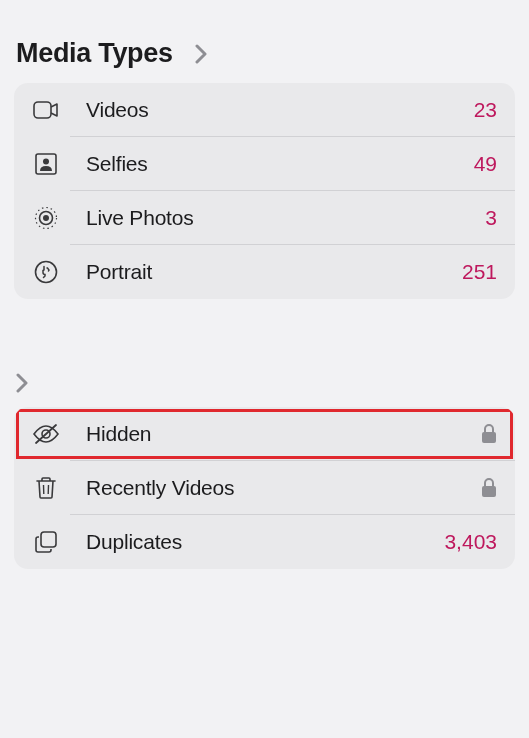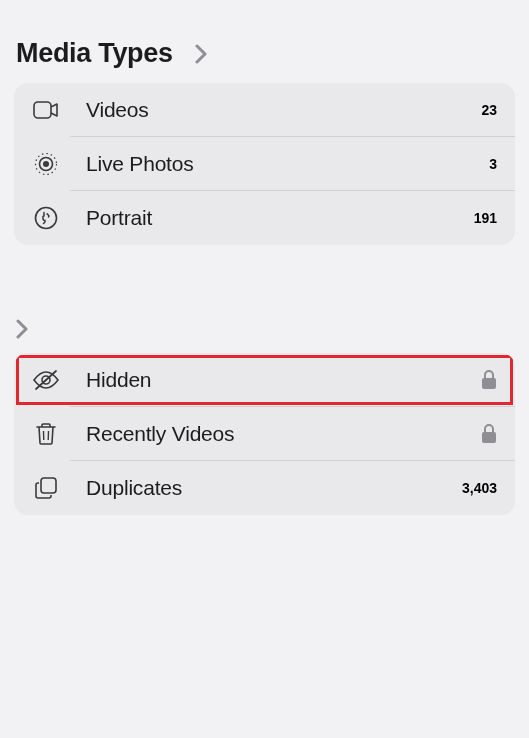--- a/index.html
+++ b/index.html
@@ -66,23 +66,23 @@
       color: #3a3a3c;
     }
     .item-label {
       flex: 1;
       font-size: 21px;
       color: #1c1c1e;
       font-weight: 400;
       letter-spacing: -0.2px;
     }
     .item-value {
-      font-size: 14px;
-      color: #000000;
-      font-weight: 700;
+      font-size: 21px;
+      color: #be185d;
+      font-weight: 400;
     }
     .item-lock {
       color: #8e8e93;
       display: flex;
       align-items: center;
     }
     .highlight-box {
       position: relative;
     }
     .highlight-box::before {
@@ -118,20 +118,31 @@
       <span class="item-icon">
         <svg width="26" height="18" viewBox="0 0 26 18" fill="none">
           <rect x="1" y="1" width="17" height="16" rx="4" stroke="currentColor" stroke-width="1.6"></rect>
           <path d="M18 6 L24 3 V15 L18 12" stroke="currentColor" stroke-width="1.6" stroke-linejoin="round"></path>
         </svg>
       </span>
       <span class="item-label">Videos</span>
       <span class="item-value">23</span>
     </div>
 
+    <div class="list-item">
+      <span class="item-icon">
+        <svg width="22" height="22" viewBox="0 0 22 22" fill="none">
+          <rect x="1" y="1" width="20" height="20" rx="2" stroke="currentColor" stroke-width="1.6"></rect>
+          <circle cx="11" cy="8.5" r="3" fill="currentColor"></circle>
+          <path d="M5 18 Q5 13 11 13 Q17 13 17 18" fill="currentColor"></path>
+        </svg>
+      </span>
+      <span class="item-label">Selfies</span>
+      <span class="item-value">49</span>
+    </div>
 
     <div class="list-item">
       <span class="item-icon">
         <svg width="24" height="24" viewBox="0 0 24 24" fill="none">
           <circle cx="12" cy="12" r="3" fill="currentColor"></circle>
           <circle cx="12" cy="12" r="6.5" stroke="currentColor" stroke-width="1.6"></circle>
           <circle cx="12" cy="12" r="10.5" stroke="currentColor" stroke-width="1.2" stroke-dasharray="1.5 3"></circle>
         </svg>
       </span>
       <span class="item-label">Live Photos</span>
@@ -139,21 +150,21 @@
     </div>
 
     <div class="list-item">
       <span class="item-icon">
         <svg width="24" height="24" viewBox="0 0 24 24" fill="none">
           <circle cx="12" cy="12" r="10.5" stroke="currentColor" stroke-width="1.6"></circle>
           <path d="M10 6.5 L10 10 M10 10 L9 10.5 L9 12.5 A2 2 0 0 0 11 14.5 L11 16 L9.5 17.5 M13 8 L13.5 8 L15 10 L14.5 11" stroke="currentColor" stroke-width="1.5" fill="none" stroke-linecap="round"></path>
         </svg>
       </span>
       <span class="item-label">Portrait</span>
-      <span class="item-value">191</span>
+      <span class="item-value">251</span>
     </div>
   </div>
 </div>
 
 <div class="section-gap"></div>
 
 <div class="section">
   <div class="section-header">
     <span class="chevron">
       <svg width="12" height="20" viewBox="0 0 12 20" fill="none">

